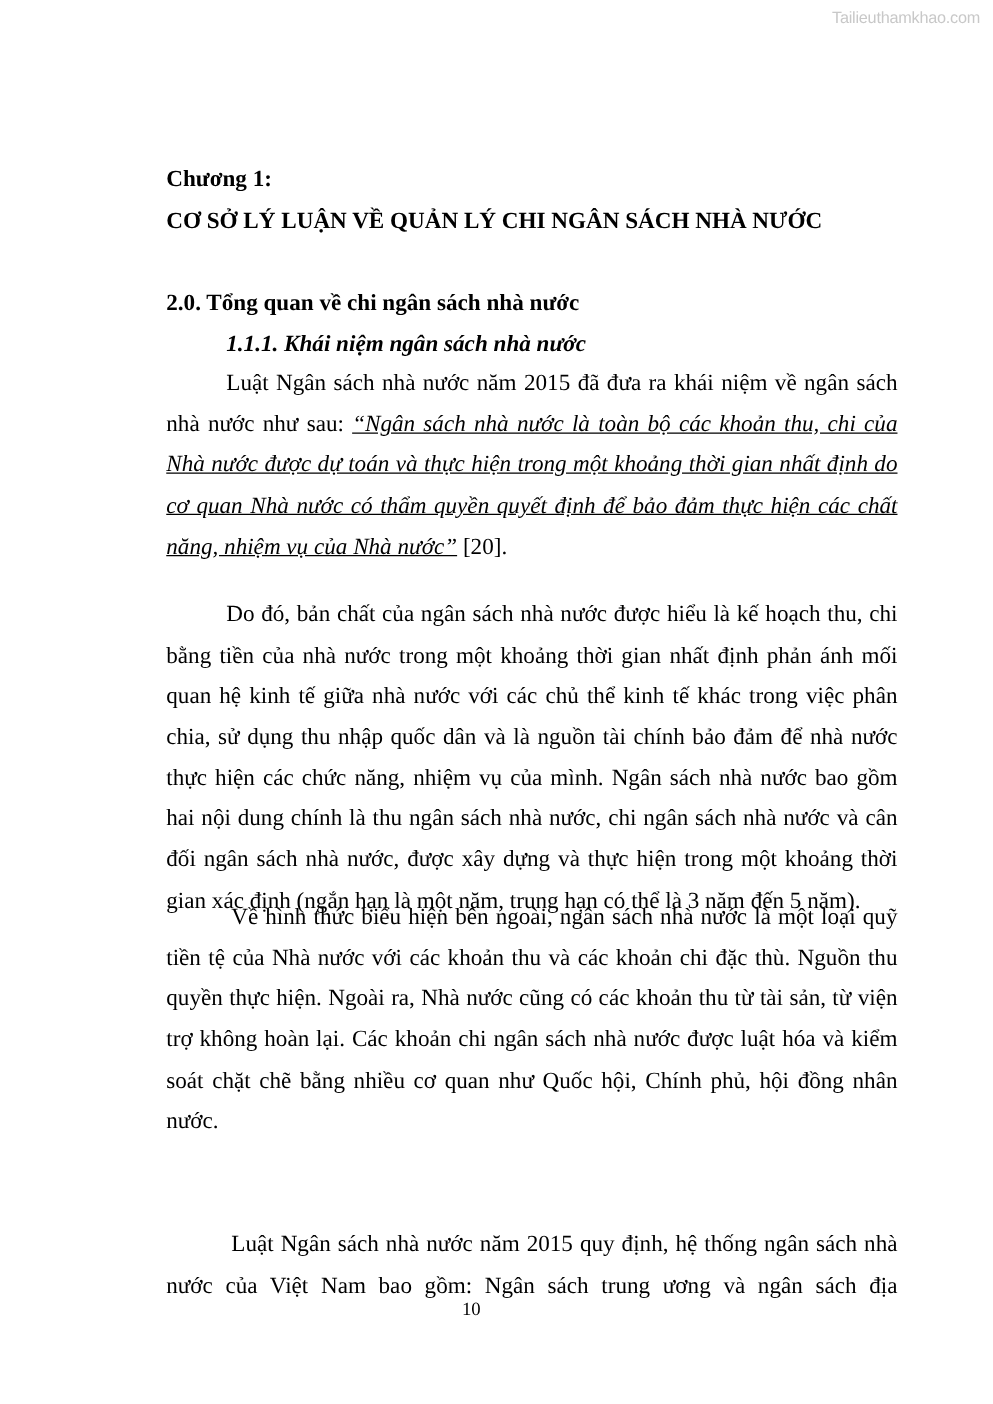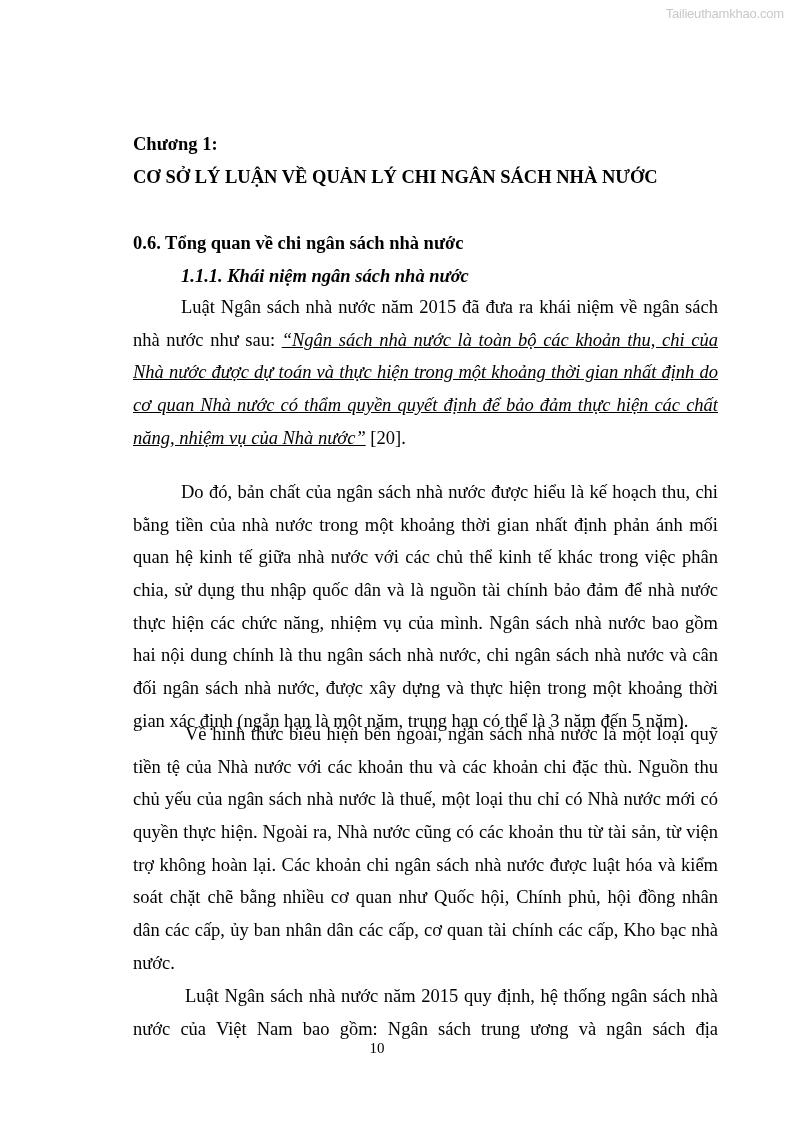--- a/index.html
+++ b/index.html
@@ -23,21 +23,21 @@
   </style>
 </head>
 <body>
 
 <div class="watermark">Tailieuthamkhao.com</div>
 
 <div class="page">
   <div class="chapter" style="top:134px;">Chương 1:</div>
   <div class="chapter" style="top:167px;">CƠ SỞ LÝ LUẬN VỀ QUẢN LÝ CHI NGÂN SÁCH NHÀ NƯỚC</div>
 
-  <div class="h1" style="top:233px;">0.6.  Tổng quan về chi ngân sách nhà nước</div>
+  <div class="h1" style="top:233px;">2.0.  Tổng quan về chi ngân sách nhà nước</div>
   <div class="h2" style="top:266px;">1.1.1.  Khái niệm ngân sách nhà nước</div>
 
   <div class="para" style="top:291px;">
     <span class="line ind1">Luật Ngân sách nhà nước năm 2015 đã đưa ra khái niệm về ngân sách</span>
     <span class="line"><span>nhà nước như sau: </span><span class="it">“Ngân sách nhà nước là toàn bộ các khoản thu, chi của</span></span>
     <span class="line it">Nhà nước được dự toán và thực hiện trong một khoảng thời gian nhất định do</span>
     <span class="line it">cơ quan Nhà nước có thẩm quyền quyết định để bảo đảm thực hiện các chất</span>
     <span class="line last"><span class="it">năng, nhiệm vụ của Nhà nước”</span><span> [20].</span></span>
   </div>
 
@@ -48,25 +48,23 @@
     <span class="line">chia, sử dụng thu nhập quốc dân và là nguồn tài chính bảo đảm để nhà nước</span>
     <span class="line">thực hiện các chức năng, nhiệm vụ của mình. Ngân sách nhà nước bao gồm</span>
     <span class="line">hai nội dung chính là thu ngân sách nhà nước, chi ngân sách nhà nước và cân</span>
     <span class="line">đối ngân sách nhà nước, được xây dựng và thực hiện trong một khoảng thời</span>
     <span class="line last">gian xác định (ngắn hạn là một năm, trung hạn có thể là 3 năm đến 5 năm).</span>
   </div>
 
   <div class="para" style="top:718px;">
     <span class="line ind2">Về hình thức biểu hiện bên ngoài, ngân sách nhà nước là một loại quỹ</span>
     <span class="line">tiền tệ của Nhà nước với các khoản thu và các khoản chi đặc thù. Nguồn thu</span>
-    <span class="line">chủ yếu của ngân sách nhà nước là thuế, một loại thu chỉ có Nhà nước mới có</span>
     <span class="line">quyền thực hiện. Ngoài ra, Nhà nước cũng có các khoản thu từ tài sản, từ viện</span>
     <span class="line">trợ không hoàn lại. Các khoản chi ngân sách nhà nước được luật hóa và kiểm</span>
     <span class="line">soát chặt chẽ bằng nhiều cơ quan như Quốc hội, Chính phủ, hội đồng nhân</span>
-    <span class="line">dân các cấp, ủy ban nhân dân các cấp, cơ quan tài chính các cấp, Kho bạc nhà</span>
     <span class="line last">nước.</span>
   </div>
 
   <div class="para" style="top:980px;">
     <span class="line ind2">Luật Ngân sách nhà nước năm 2015 quy định, hệ thống ngân sách nhà</span>
     <span class="line">nước của Việt Nam bao gồm: Ngân sách trung ương và ngân sách địa</span>
   </div>
 </div>
 
 <div class="pagenum">10</div>

